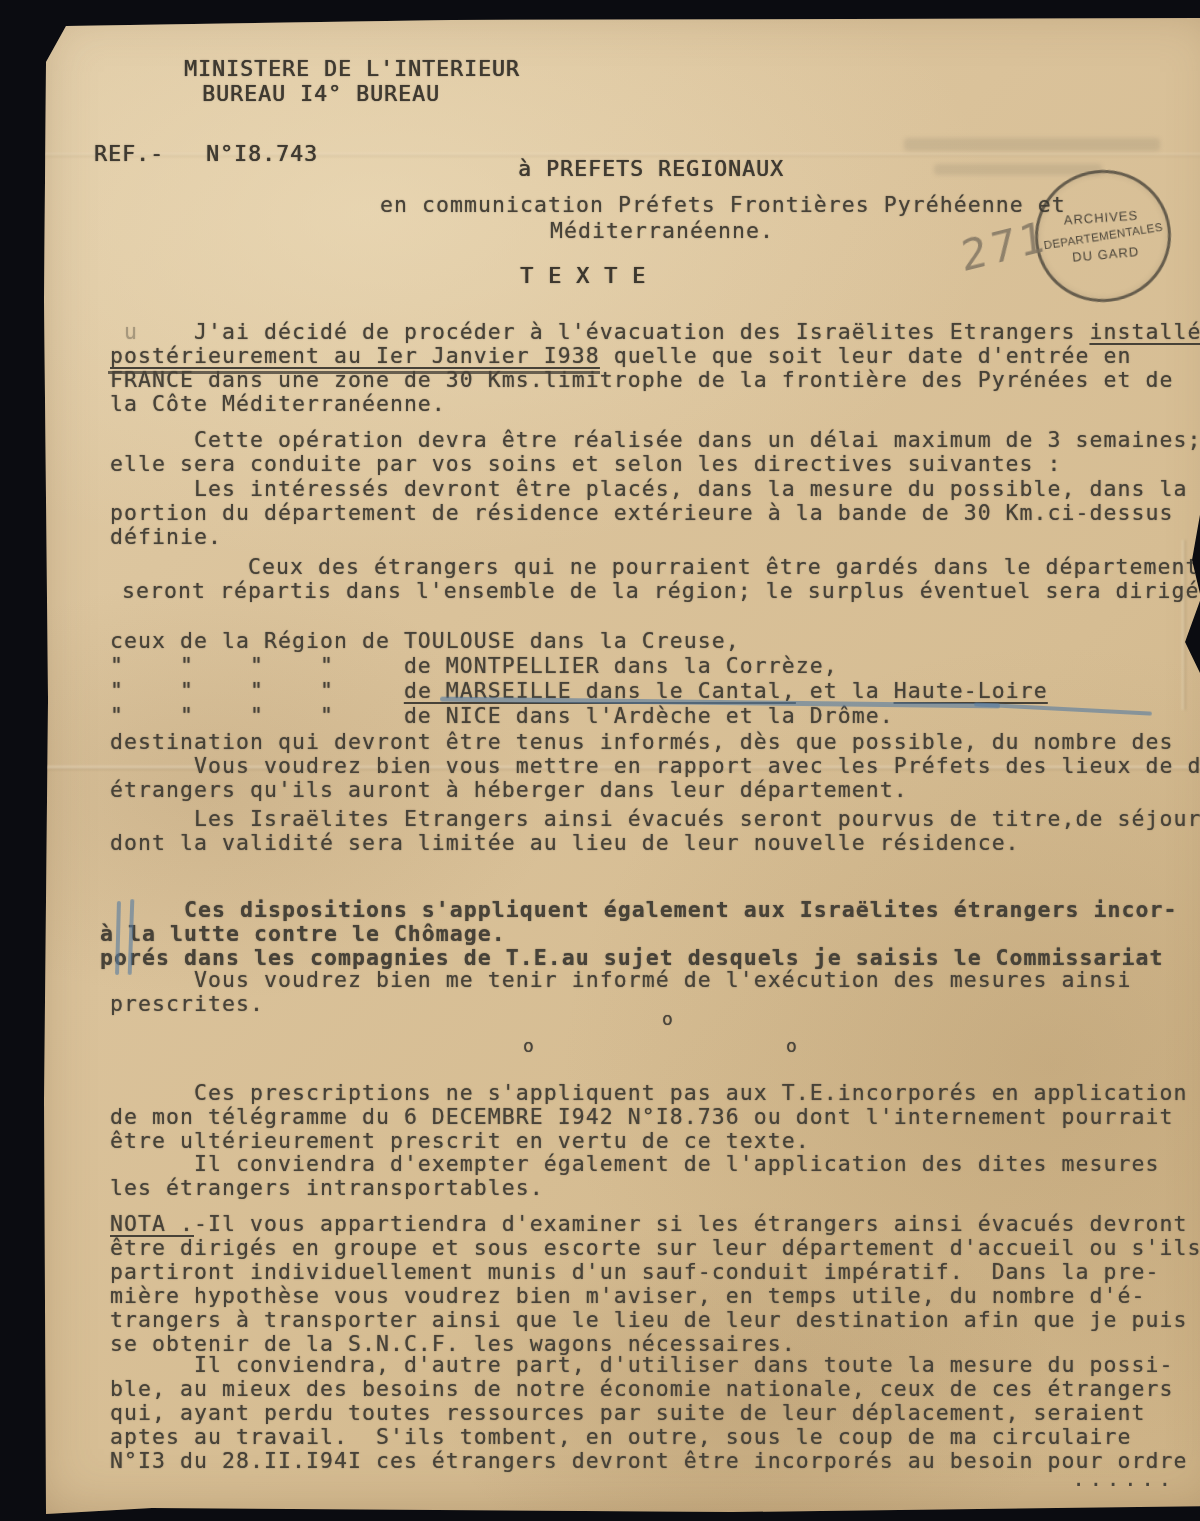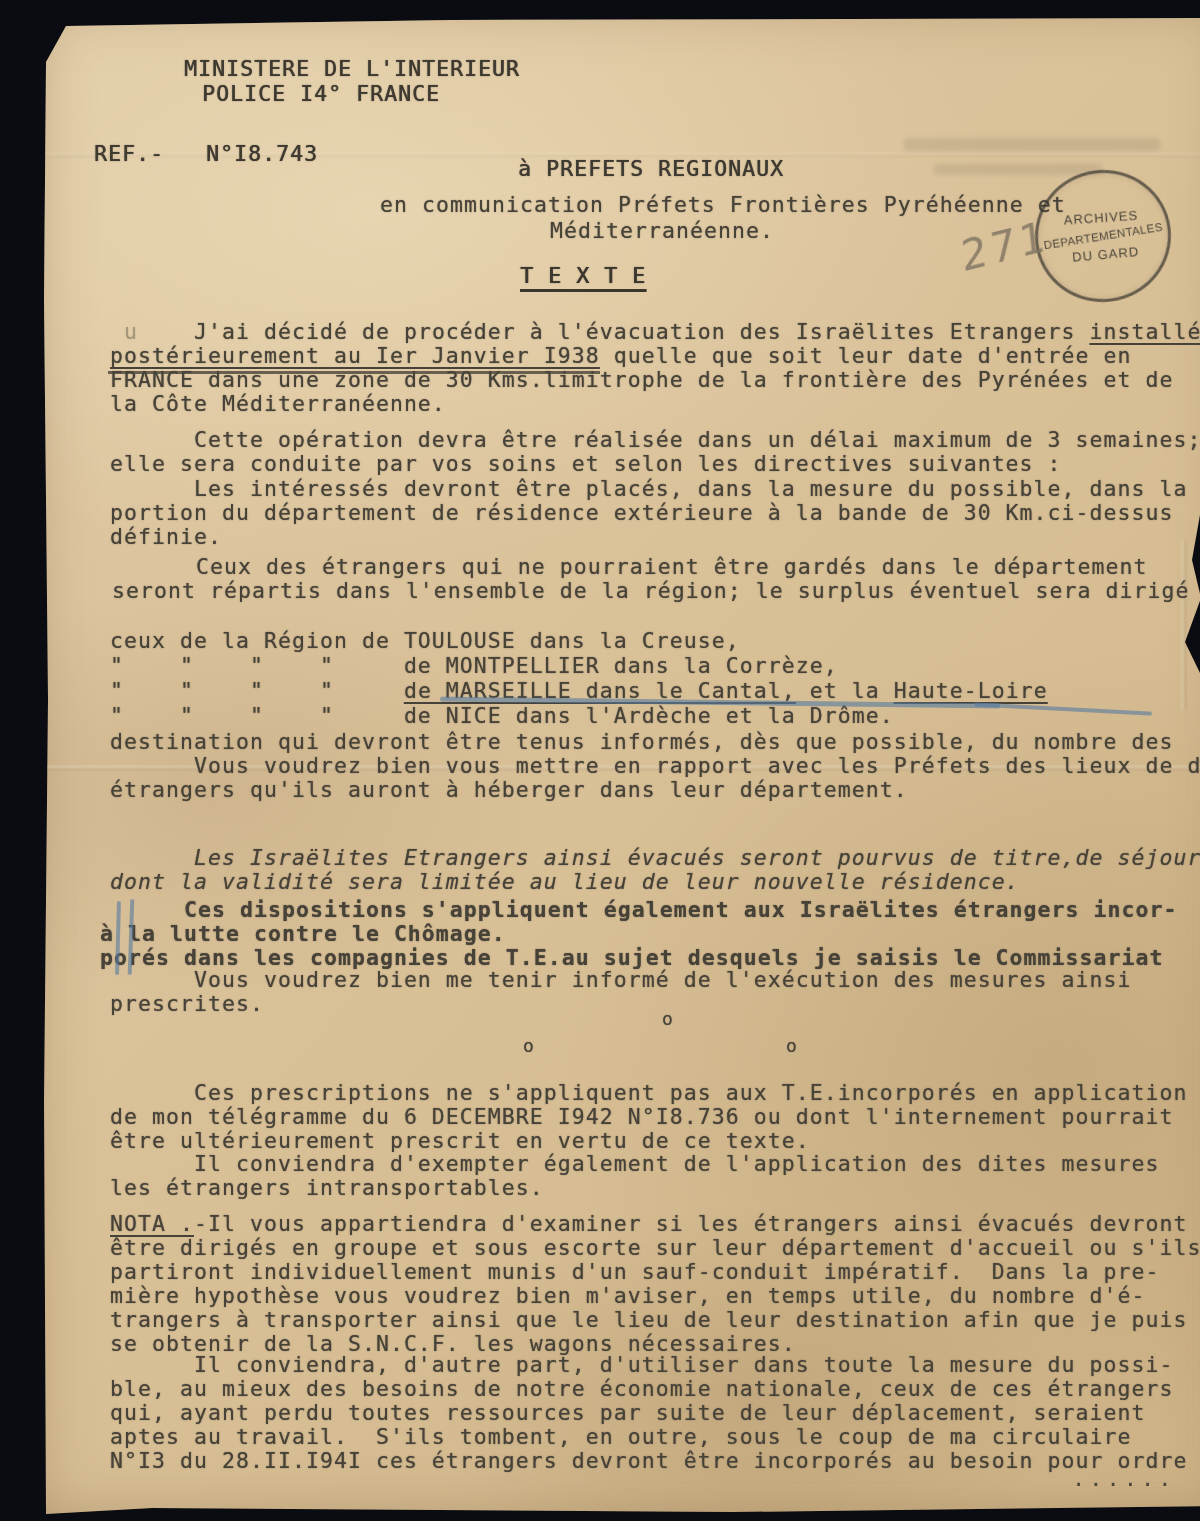--- a/index.html
+++ b/index.html
@@ -25,21 +25,21 @@
   .typed{position:absolute;font-size:21.5px;letter-spacing:1.05px;line-height:24px;
     white-space:pre;color:#474238;text-shadow:0 0 1.3px rgba(72,66,55,.75);}
   .tl{height:24px;}
   .lh25 .tl{height:25px;line-height:25px;}
   .u{text-decoration:underline;text-decoration-thickness:2.4px;text-underline-offset:4px;}
   .ot{position:relative;}
   .ot::after{content:"";position:absolute;left:-2px;right:0;top:4px;height:2.6px;
     background:#4a443a;opacity:.8;}
   .faint{opacity:.38;}
   .hdr{color:#3f3a31;text-shadow:0.6px 0 0 rgba(63,58,49,.9),0 0 1.5px rgba(63,58,49,.6);}
-  .texte-title{text-decoration:underline;text-decoration-thickness:3.2px;text-underline-offset:6px;
+  .texte-title{text-decoration-thickness:3.2px;text-underline-offset:6px;
     color:#3c372e;text-shadow:0.7px 0 0 rgba(60,55,46,.95),0 0 1.5px rgba(60,55,46,.6);}
   .oo{position:absolute;font-size:18px;color:#4a453b;text-shadow:0 0 1px rgba(70,64,54,.8);}
   .dots{position:absolute;font-size:22px;letter-spacing:4px;color:#4a453b;}
   .stamp{position:absolute;left:1003px;top:170px;width:130px;height:126px;border-radius:50%;
     border:3px solid rgba(58,55,48,.72);transform:rotate(-7deg);
     display:flex;flex-direction:column;align-items:center;justify-content:center;
     font-family:"Liberation Sans",sans-serif;color:rgba(52,49,42,.88);filter:blur(.4px);
     box-shadow:inset 0 0 6px rgba(58,55,48,.15);}
   .stamp .s1{font-size:13px;letter-spacing:1px;transform:rotate(3deg);}
   .stamp .s2{font-size:11.5px;letter-spacing:.4px;margin:5px 0;transform:rotate(-2deg);}
@@ -47,39 +47,39 @@
   .pencil{position:absolute;left:928px;top:222px;font-family:"DejaVu Sans",sans-serif;
     font-size:42px;color:rgba(125,114,96,.8);transform:rotate(-14deg) skewX(-8deg);
     letter-spacing:3px;filter:blur(.3px);}
   .blue{position:absolute;background:rgba(88,124,160,.62);border-radius:3px;filter:blur(.5px);}
   
   .agency1{left:152px;top:57px;} .agency2{left:170px;top:82px;}
   .ref{left:62px;top:142px;} .addr{left:486px;top:157px;}
   .comm1{left:348px;top:193px;} .comm2{left:518px;top:219px;}
   .texte{left:488px;top:264px;}
   .pA{left:78px;top:320px;} .pB{left:78px;top:428px;} .pC{left:78px;top:477px;}
-  .pD{left:80px;top:555px;} .pL{left:78px;top:628px;} .pE{left:78px;top:730px;}
-  .pF{left:78px;top:846px;font-style:italic;} .pG{left:68px;top:898px;font-weight:bold;} .pH{left:78px;top:968px;}
+  .pD{left:90px;top:555px;text-align:right;} .pL{left:78px;top:628px;} .pE{left:78px;top:730px;}
+  .pF{left:78px;top:807px;} .pG{left:68px;top:898px;font-weight:bold;} .pH{left:78px;top:968px;}
   .pI{left:78px;top:1081px;} .pJ{left:78px;top:1152px;} .pK{left:78px;top:1212px;}
   .pM{left:78px;top:1353px;}
 </style>
 </head>
 <body>
 
 <div class="page">
   <div class="paper">
 
     <div class="crease-h" style="top:766px"></div>
     <div class="crease-h" style="top:153px;opacity:.5"></div>
     <div class="crease-r" style="left:1150px;top:540px;height:170px"></div>
     <div class="smudge" style="left:872px;top:138px;width:256px;height:13px"></div>
     <div class="smudge" style="left:902px;top:164px;width:168px;height:11px"></div>
 
     <div class="typed hdr agency1">MINISTERE DE L'INTERIEUR</div>
-    <div class="typed hdr agency2">POLICE I4° FRANCE</div>
+    <div class="typed hdr agency2">BUREAU I4° BUREAU</div>
     <div class="typed hdr ref">REF.-   N°I8.743</div>
     <div class="typed hdr addr">à PREFETS REGIONAUX</div>
     <div class="typed comm1">en communication Préfets Frontières Pyréhéenne et</div>
     <div class="typed comm2">Méditerranéenne.</div>
     <div class="typed texte"><span class="texte-title">T E X T E</span></div>
 
     <div class="stamp">
       <span class="s1">ARCHIVES</span>
       <span class="s2">DEPARTEMENTALES</span>
       <span class="s3">DU GARD</span>

